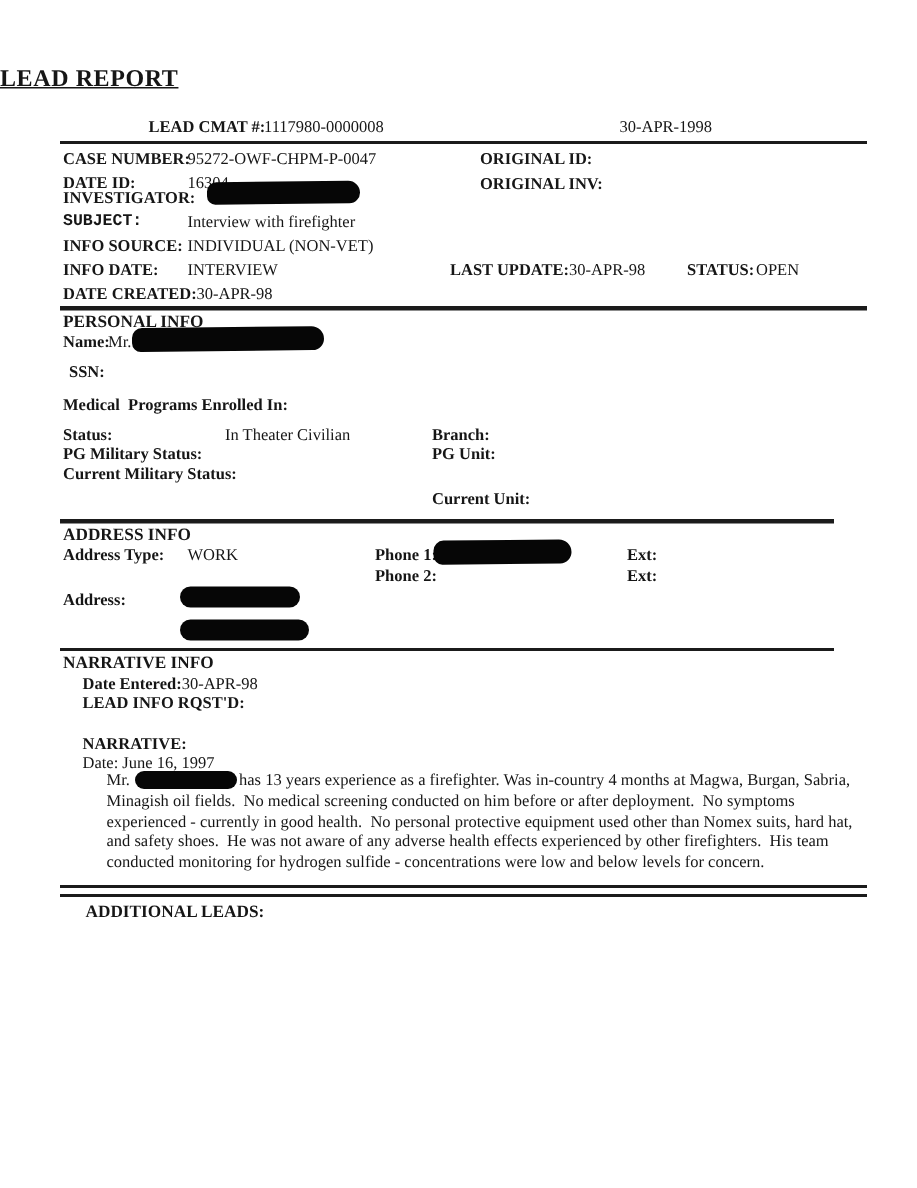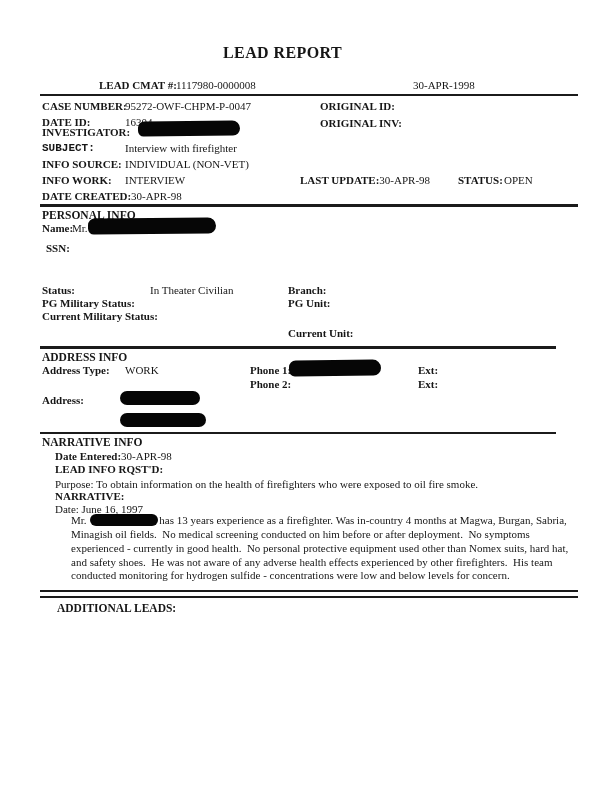--- a/index.html
+++ b/index.html
@@ -6,21 +6,21 @@
   html,body { background:#ffffff; }
   body {
     width:611px; height:792px;
     font-family:"Liberation Serif", serif;
     color:#161616;
     position:relative;
   }
   .page { position:relative; width:611px; height:792px; background:#ffffff; overflow:hidden; }
   .abs { position:absolute; font-size:11px; white-space:pre; line-height:13px; }
   .b { font-weight:bold; }
-  .title { font-size:16px; font-weight:bold; letter-spacing:0.4px; width:565px; text-align:center; }
+  .title { font-size:16px; font-weight:bold; letter-spacing:0.4px; width:565px; text-align:left;text-decoration:underline; }
   .hline { position:absolute; background:#1b1b1b; }
   .redaction { position:absolute; background:#060606; border-radius:7px; }
   .rskew { transform:rotate(-0.6deg); border-radius:8px 10px 9px 7px; }
   .redaction-inline {
     display:inline-block; width:68px; height:12px;
     background:#060606; border-radius:6px; vertical-align:middle;
     margin:0 1px 2px 1px;
   }
   .para {
     position:absolute; left:71px; top:514px; width:508px;
@@ -51,39 +51,40 @@
 
   <span class="abs b" style="top:126px; left:42px;">INVESTIGATOR:</span>
   <div class="redaction rskew" style="top:121px; left:138px; width:102px; height:15px;"></div>
 
   <span class="abs b" style="top:142px; left:42px;font-family:Liberation Mono, monospace;">SUBJECT:</span>
   <span class="abs" style="top:142px; left:125px;">Interview with firefighter</span>
 
   <span class="abs b" style="top:158px; left:42px;">INFO SOURCE:</span>
   <span class="abs" style="top:158px; left:125px;">INDIVIDUAL (NON-VET)</span>
 
-  <span class="abs b" style="top:174px; left:42px;">INFO WORK:</span>
+  <span class="abs b" style="top:174px; left:42px;">INFO DATE:</span>
   <span class="abs" style="top:174px; left:125px;">INTERVIEW</span>
   <span class="abs" style="top:174px; left:300px;"><span class="b">LAST UPDATE:</span><span>30-APR-98</span></span>
   <span class="abs b" style="top:174px; left:458px;">STATUS:</span>
   <span class="abs" style="top:174px; left:504px;">OPEN</span>
 
   <span class="abs b" style="top:190px; left:42px;">DATE CREATED:</span>
   <span class="abs" style="top:190px; left:131px;">30-APR-98</span>
 
   <div class="hline" style="top:204px; left:40px; width:538px; height:3px;"></div>
 
   <span class="abs sec-head" style="top:209px; left:42px;">PERSONAL INFO</span>
 
   <span class="abs b" style="top:222px; left:42px;">Name:</span>
   <span class="abs" style="top:222px; left:72px;">Mr.</span>
   <div class="redaction rskew" style="top:218px; left:88px; width:128px; height:16px;"></div>
 
   <span class="abs b" style="top:242px; left:46px;">SSN:</span>
 
+  <span class="abs b" style="top:264px; left:42px;">Medical  Programs Enrolled In:</span>
 
   <span class="abs b" style="top:284px; left:42px;">Status:</span>
   <span class="abs" style="top:284px; left:150px;">In Theater Civilian</span>
   <span class="abs b" style="top:284px; left:288px;">Branch:</span>
 
   <span class="abs b" style="top:297px; left:42px;">PG Military Status:</span>
   <span class="abs b" style="top:297px; left:288px;">PG Unit:</span>
 
   <span class="abs b" style="top:310px; left:42px;">Current Military Status:</span>
 
@@ -107,21 +108,20 @@
   <div class="redaction" style="top:413px; left:120px; width:86px; height:14px;"></div>
 
   <div class="hline" style="top:432px; left:40px; width:516px; height:2px;"></div>
 
   <span class="abs sec-head" style="top:436px; left:42px;">NARRATIVE INFO</span>
 
   <span class="abs" style="top:450px; left:55px;"><span class="b">Date Entered:</span><span>30-APR-98</span></span>
 
   <span class="abs b" style="top:463px; left:55px;">LEAD INFO RQST'D:</span>
 
-  <span class="abs" style="top:478px; left:55px;">Purpose: To obtain information on the health of firefighters who were exposed to oil fire smoke.</span>
 
   <span class="abs b" style="top:490px; left:55px;">NARRATIVE:</span>
 
   <span class="abs" style="top:503px; left:55px;">Date: June 16, 1997</span>
 
   <p class="para"><span>Mr. </span><span class="redaction-inline"></span><span>has 13 years experience as a firefighter. Was in-country 4 months at Magwa, Burgan, Sabria, Minagish oil fields.  No medical screening conducted on him before or after deployment.  No symptoms experienced - currently in good health.  No personal protective equipment used other than Nomex suits, hard hat, and safety shoes.  He was not aware of any adverse health effects experienced by other firefighters.  His team conducted monitoring for hydrogen sulfide - concentrations were low and below levels for concern.</span></p>
 
   <div class="hline" style="top:590px; left:40px; width:538px; height:2px;"></div>
   <div class="hline" style="top:596px; left:40px; width:538px; height:2px;"></div>
 

